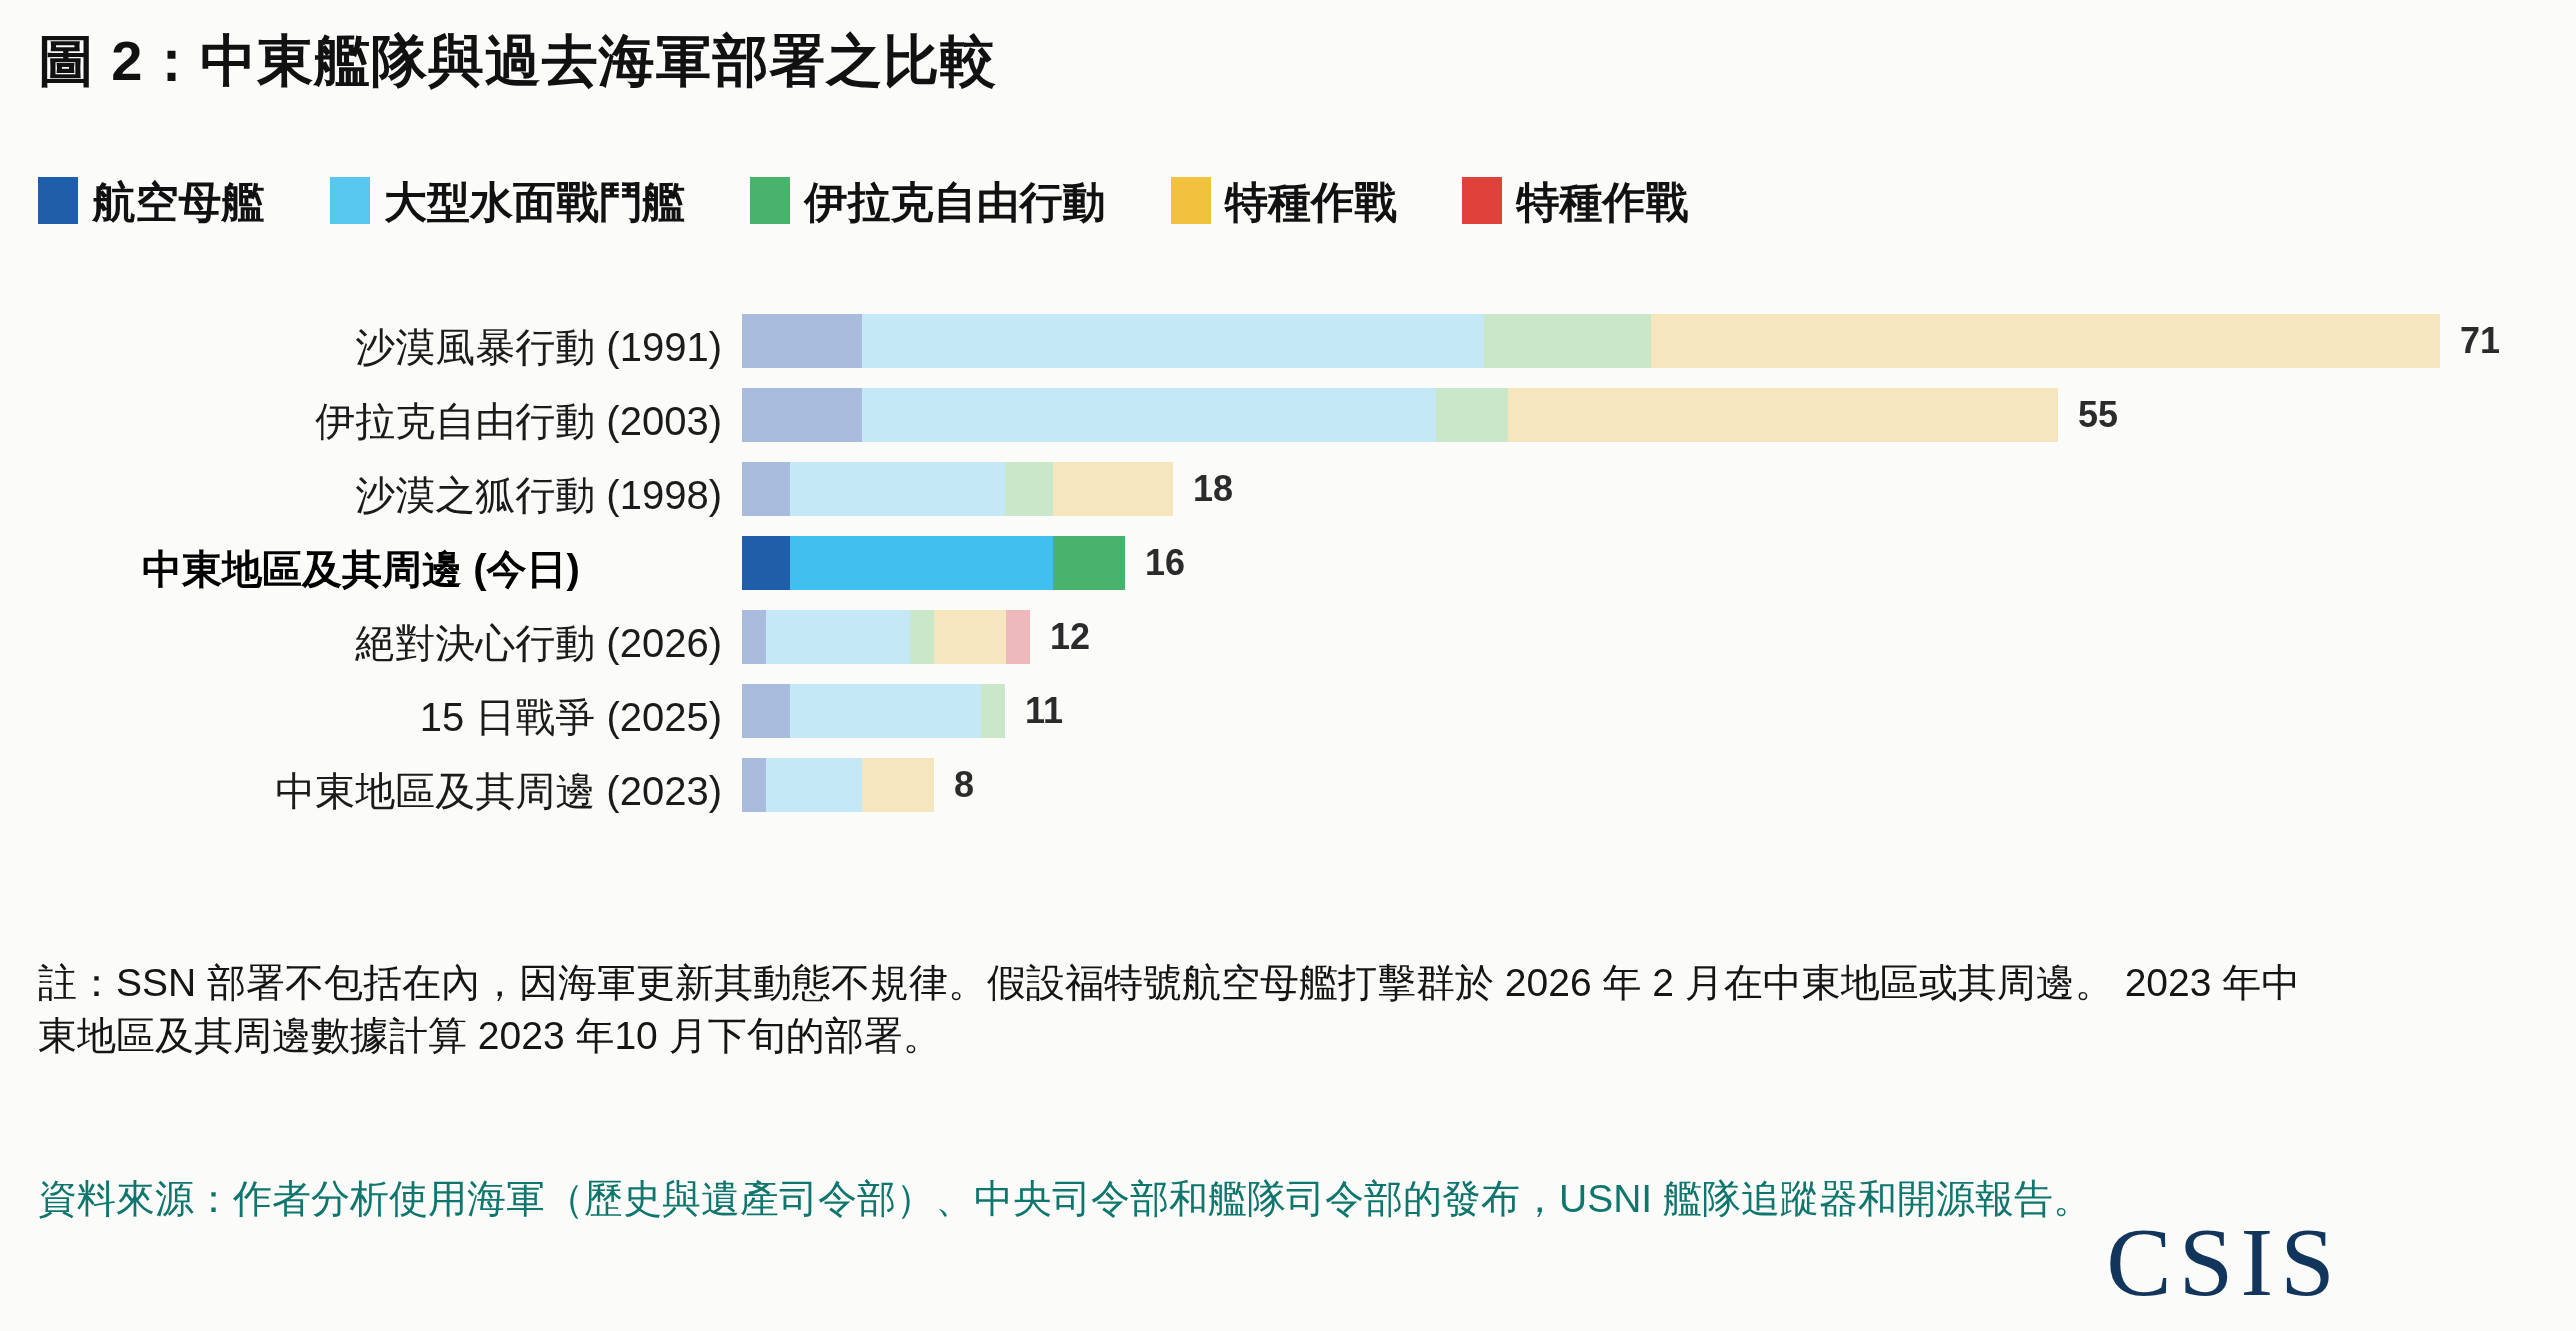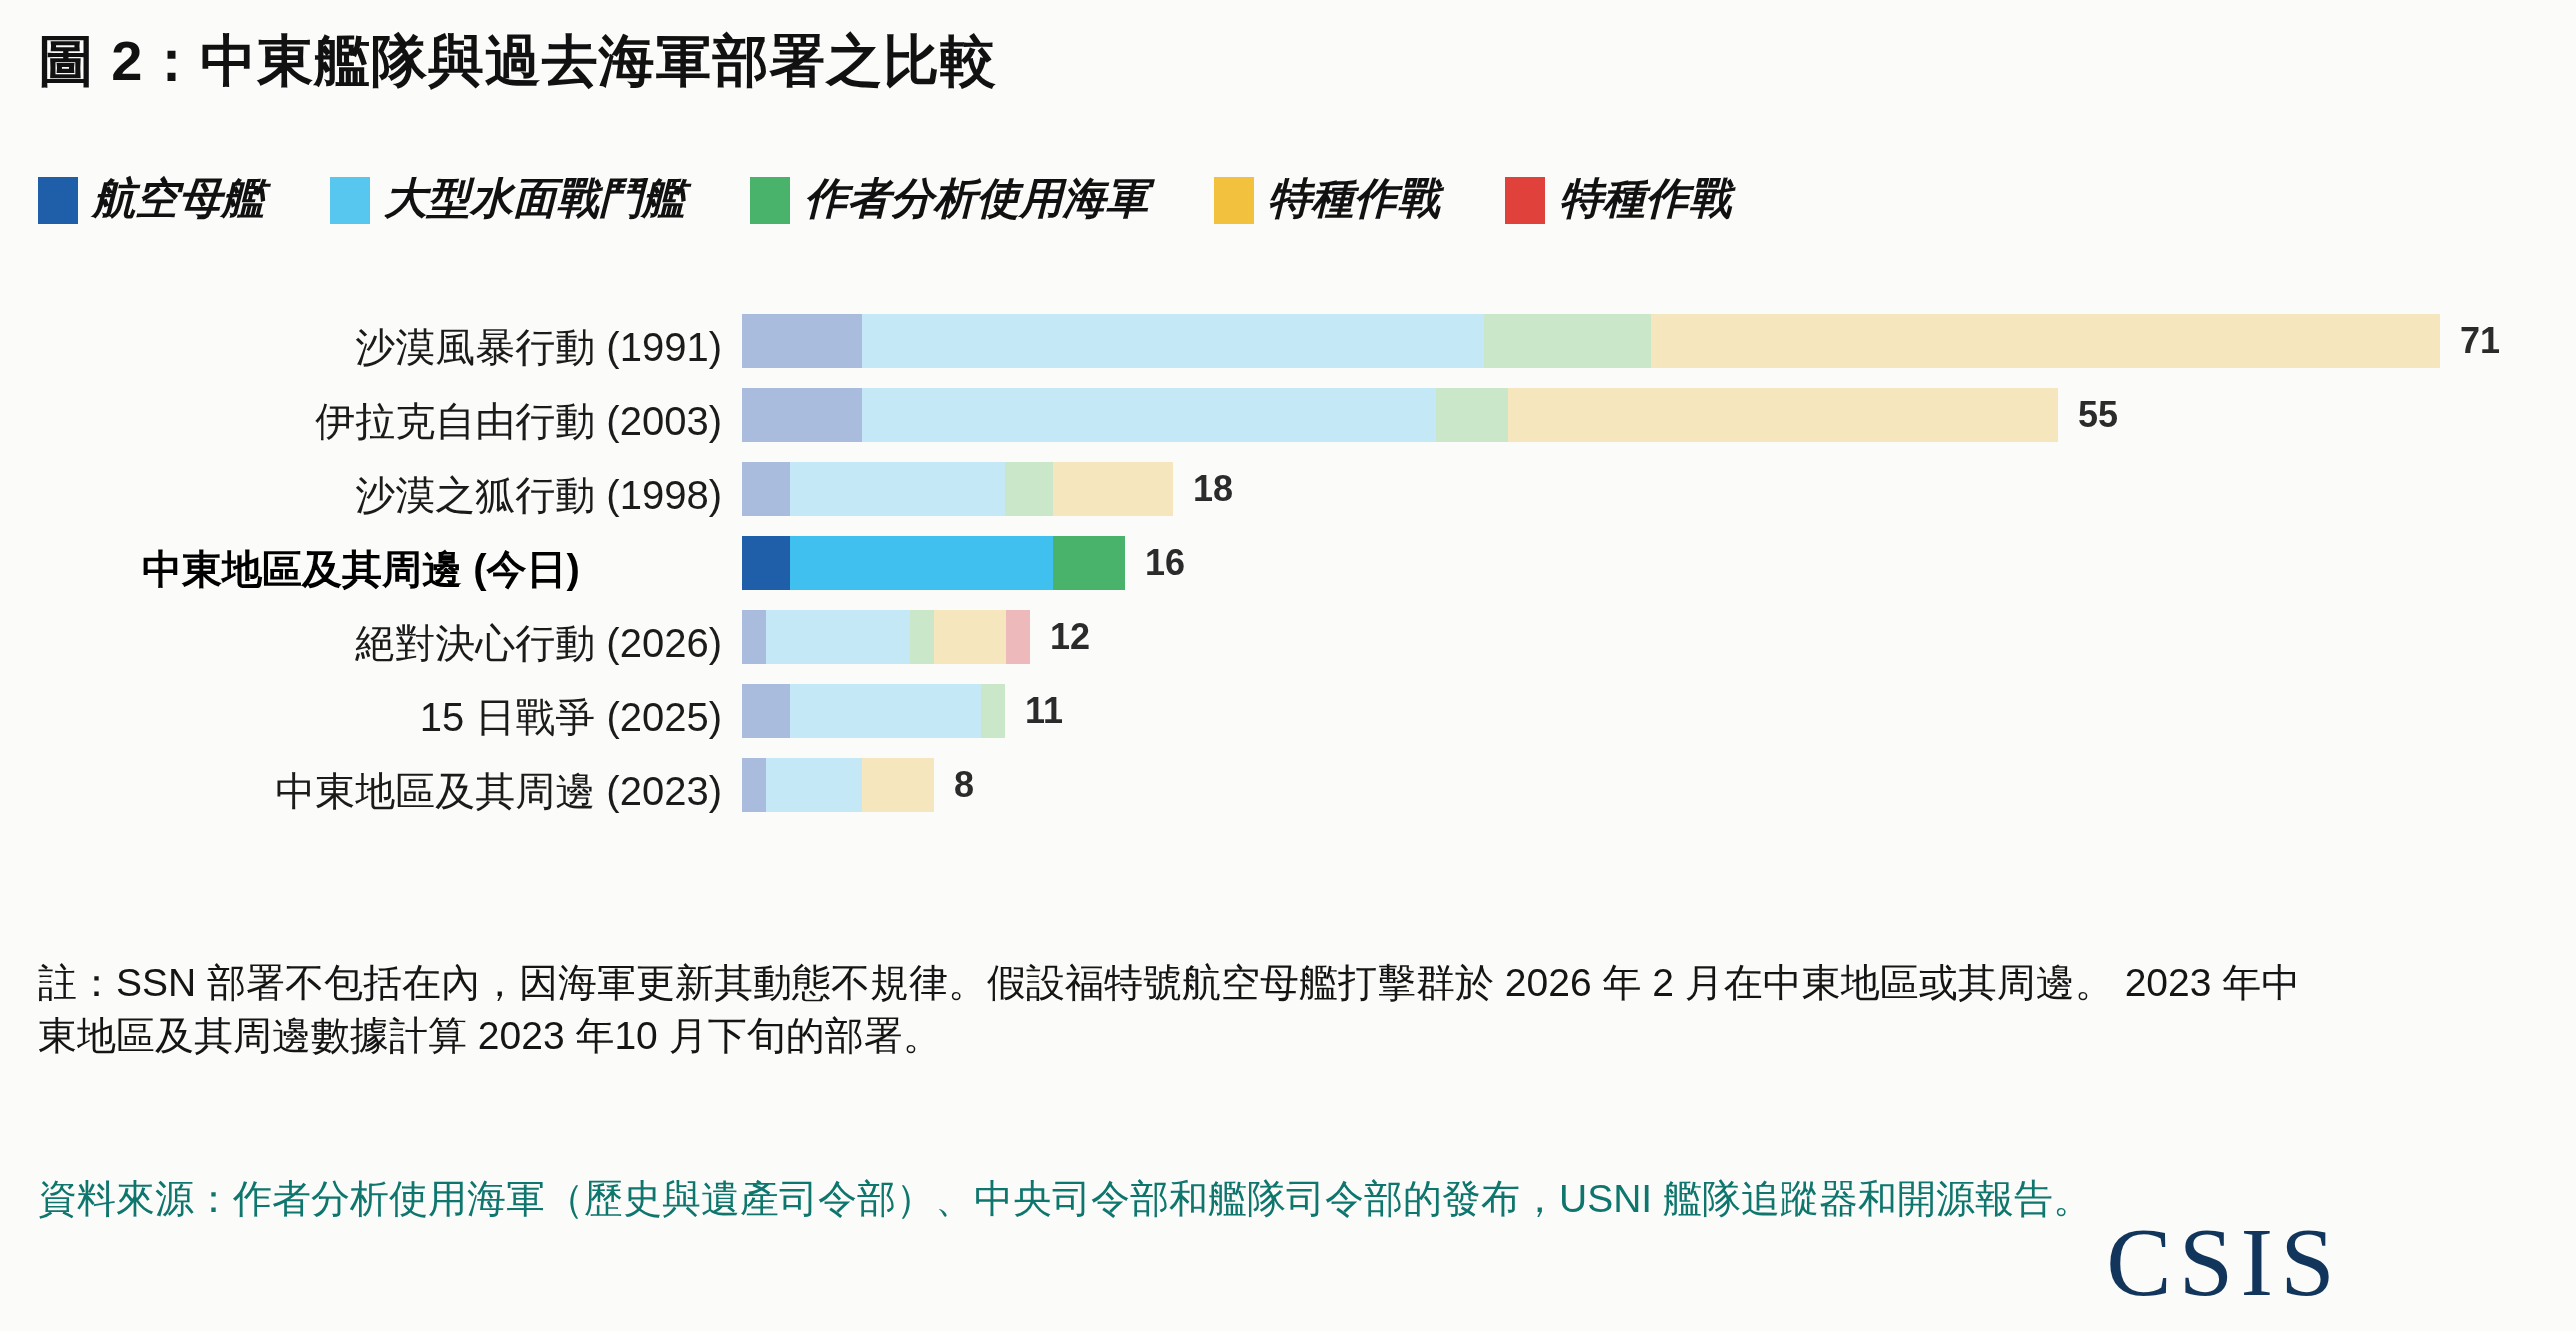--- a/index.html
+++ b/index.html
@@ -20,21 +20,21 @@
     font-size:56px;font-weight:bold;letter-spacing:0.9px;
     color:#111;white-space:nowrap;
   }
 
   
   .legend{
     position:absolute;left:38px;top:177px;
     display:flex;align-items:center;gap:0;
     white-space:nowrap;
   }
-  .legend-item{display:flex;align-items:flex-start;margin-right:65px;font-style:italic;}
+  .legend-item{display:flex;align-items:flex-end;margin-right:65px;}
   .legend-swatch{width:40px;height:47px;display:inline-block;margin-right:14.5px;flex:none;}
   .legend-label{font-size:43px;font-weight:bold;color:#111;line-height:1;}
 
   
   .chart{position:absolute;left:0;top:308px;width:2576px;height:543px;}
   .row{
     position:relative;height:65px;margin-bottom:9px;
     display:flex;align-items:center;
   }
   .row-label{
@@ -79,21 +79,21 @@
       <div class="legend-item">
         <span class="legend-swatch" style="background: rgb(31, 95, 169);"></span>
         <span class="legend-label">航空母艦</span>
       </div>
       <div class="legend-item">
         <span class="legend-swatch" style="background: rgb(87, 199, 240);"></span>
         <span class="legend-label">大型水面戰鬥艦</span>
       </div>
       <div class="legend-item">
         <span class="legend-swatch" style="background: rgb(73, 178, 107);"></span>
-        <span class="legend-label">作者分析使用海軍</span>
+        <span class="legend-label">伊拉克自由行動</span>
       </div>
       <div class="legend-item">
         <span class="legend-swatch" style="background: rgb(242, 194, 62);"></span>
         <span class="legend-label">特種作戰</span>
       </div>
       <div class="legend-item">
         <span class="legend-swatch" style="background: rgb(224, 66, 59);"></span>
         <span class="legend-label">特種作戰</span>
       </div>
     </div>

